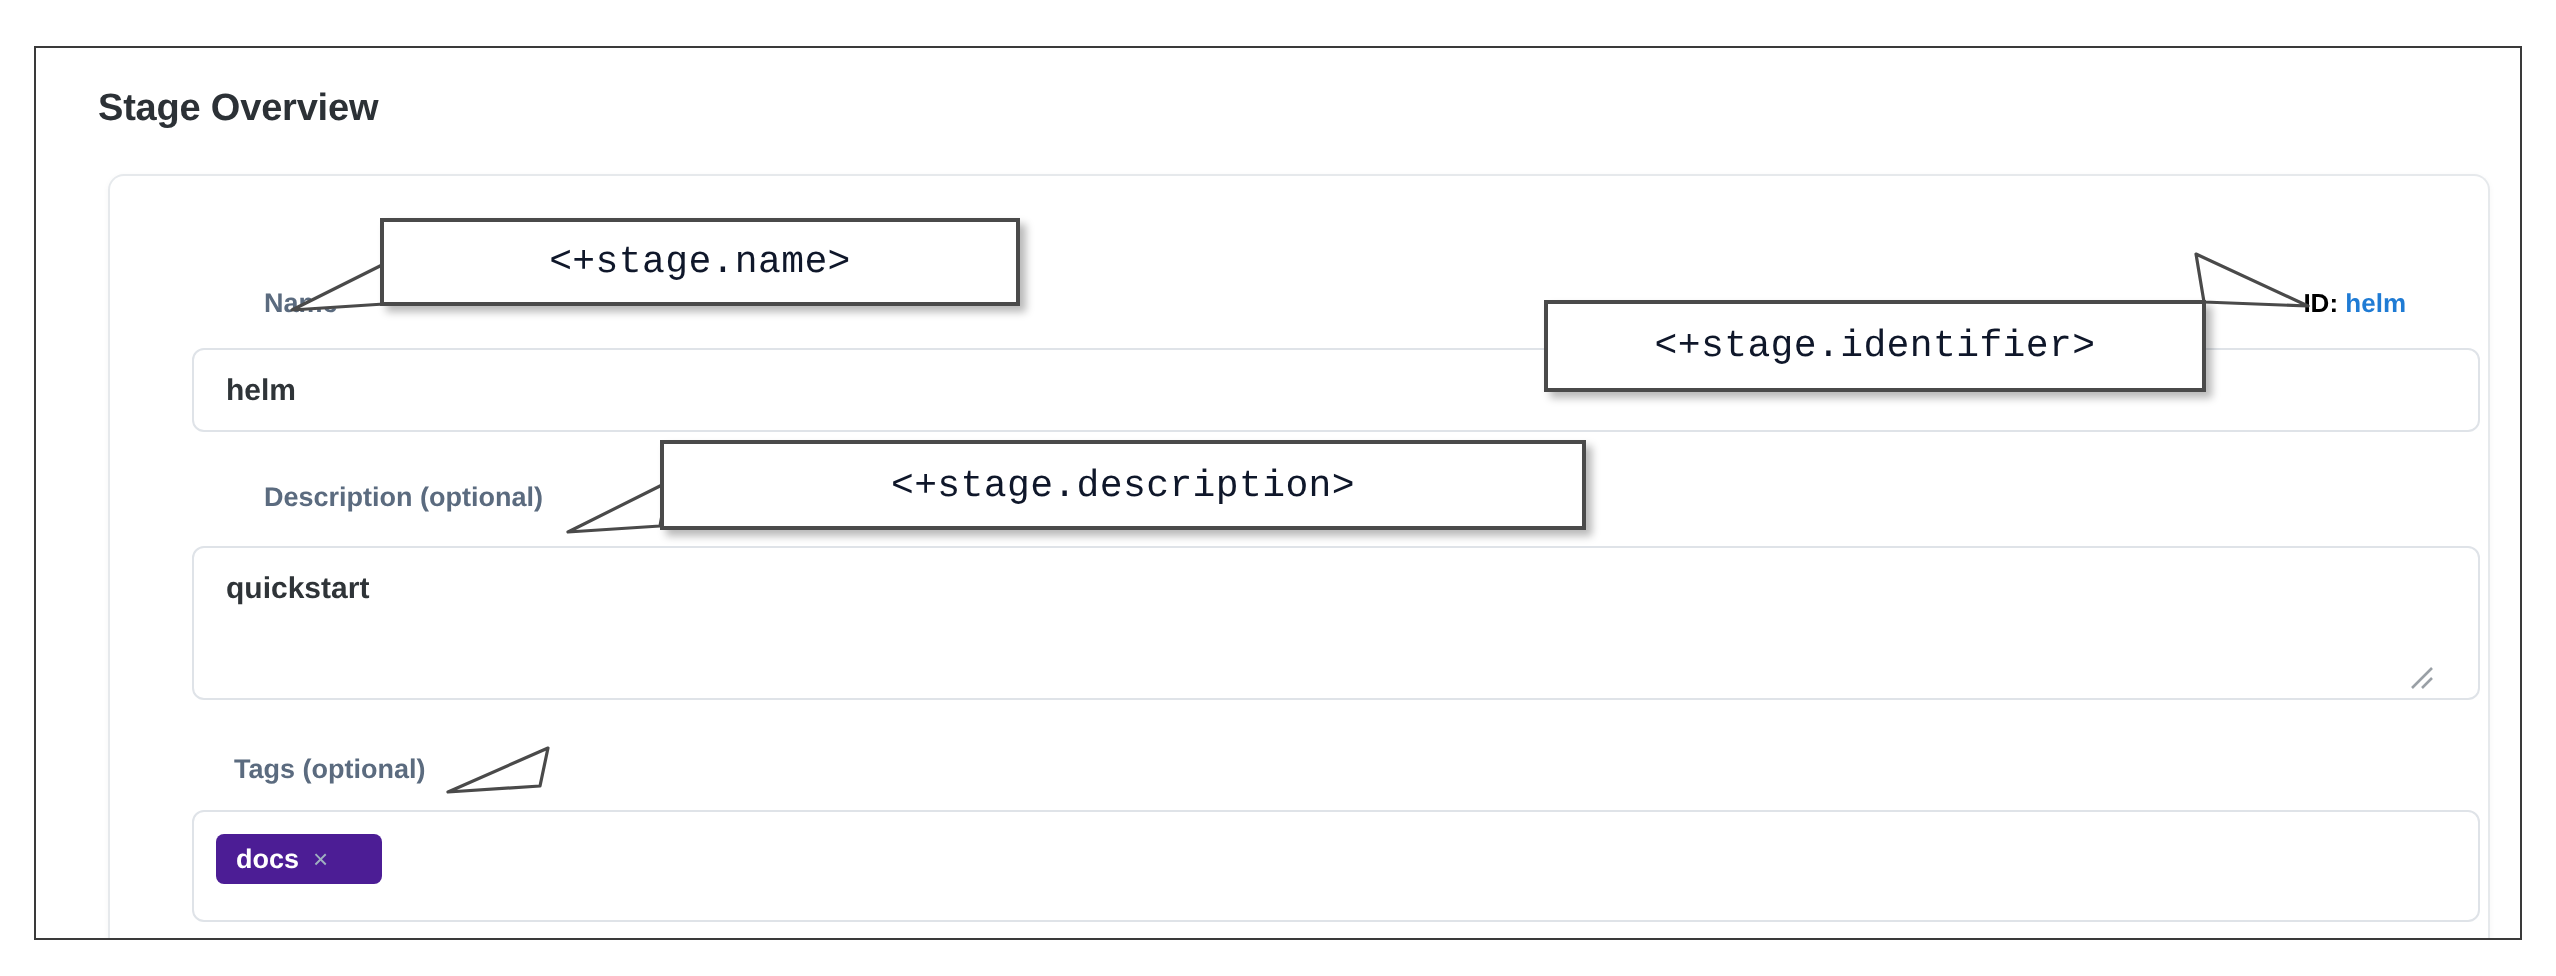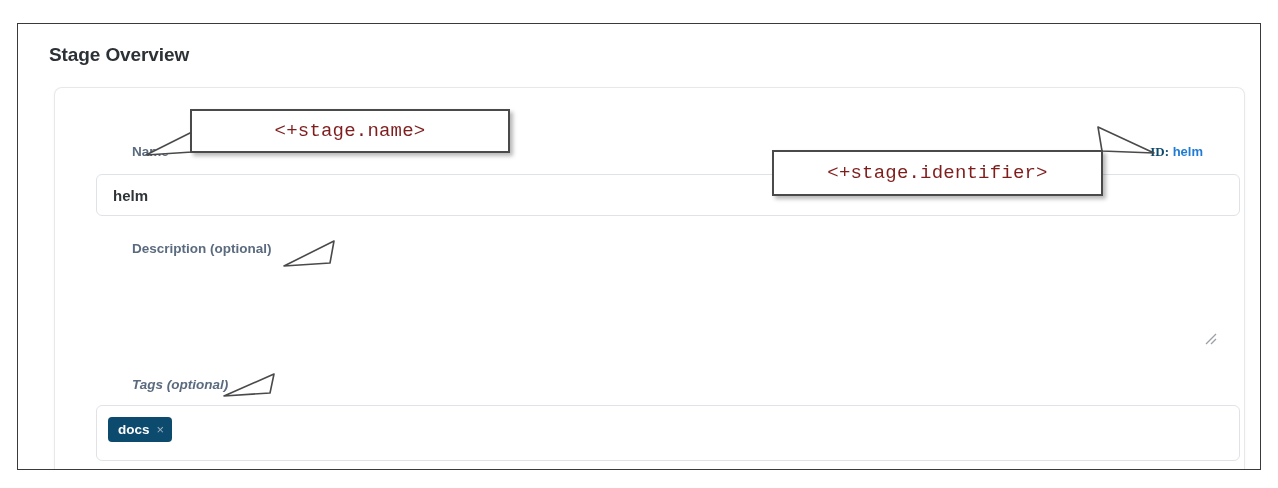--- a/index.html
+++ b/index.html
@@ -61,32 +61,32 @@
   .field-label {
     position: absolute;
     font-size: 13.5px;
     font-weight: bold;
     color: #5b6b7f;
     white-space: nowrap;
     margin-left: 36px;
   }
   #label-name        { left: 78px;  top: 120px; }
   #label-description { left: 78px;  top: 217px; }
-  #label-tags        { left: 78px;  top: 353px; font-style: italic; }
+  #label-tags        { left: 63px;  top: 353px; }
 
   
   #id-line {
     position: absolute;
     right: 57px;
     top: 120px;
     font-size: 13px;
     font-weight: bold;
     white-space: nowrap;
   }
-  #id-label { color: #0c4a6e; font-family: Liberation Serif, serif; }
+  #id-label { color: #000000; }
   #id-value { color: #1f7bd4; }
 
   
   .control {
     position: absolute;
     left: 78px;
     width: 1144px;
     background: #ffffff;
     border: 1px solid #dfe3e8;
     border-radius: 6px;
@@ -124,22 +124,22 @@
     padding: 0;
   }
   #tag-chip {
     position: absolute;
     left: 11px;
     top: 11px;
     height: 25px;
     display: flex;
     align-items: center;
     gap: 7px;
-    padding: 0 8px 0 10px;
-    background: #0c4a6e;
+    padding: 0 27px 0 10px;
+    background: #4c1d95;
     border-radius: 4px;
     font-size: 13.5px;
     font-weight: bold;
     color: #ffffff;
     white-space: nowrap;
   }
   #tag-chip-remove {
     color: #9fb0c0;
     font-size: 13px;
     font-weight: normal;
@@ -147,21 +147,21 @@
   }
 
   
   .callout {
     position: absolute;
     background: #ffffff;
     border: 2px solid #4a4a4a;
     box-shadow: 3px 3px 4px rgba(0,0,0,0.28);
     font-family: "Liberation Mono", monospace;
     font-size: 19px;
-    color: #7f1d1d;
+    color: #0f172a;
     display: flex;
     align-items: center;
     justify-content: center;
     letter-spacing: 0.2px;
     box-sizing: border-box;
     z-index: 20;
   }
   #callout-name {
     left: 172px;
     top: 85px;
@@ -212,20 +212,21 @@
 
   <div id="id-line">
     <span id="id-label">ID:</span>
     <span id="id-value">helm</span>
   </div>
 
   <input class="control" id="input-name" type="text" value="helm" style="">
 
   <div class="field-label" id="label-description">Description (optional)</div>
 
+  <textarea class="control" id="textarea-description" style="">quickstart</textarea>
 
   <svg id="resize-grip" viewBox="0 0 13 13">
     <path d="M12 2 L2 12 M12 7 L7 12" stroke="#9aa0a6" stroke-width="1.3" fill="none"></path>
   </svg>
 
   <div class="field-label" id="label-tags">Tags (optional)</div>
 
   <div class="control" id="tags-box">
     <div id="tag-chip">
       <span>docs</span>
@@ -246,15 +247,16 @@
   </svg>
 
   <svg class="tail" id="tail-identifier" viewBox="0 0 60 34">
     <path d="M2 2 L58 28 L6 26 Z" fill="#ffffff" stroke="#4a4a4a" stroke-width="1.6" stroke-linejoin="round"></path>
   </svg>
 
   <div class="callout" id="callout-name">&lt;+stage.name&gt;</div>
 
   <div class="callout" id="callout-identifier">&lt;+stage.identifier&gt;</div>
 
+  <div class="callout" id="callout-description">&lt;+stage.description&gt;</div>
 
 
 </div>
 
 </body></html>

